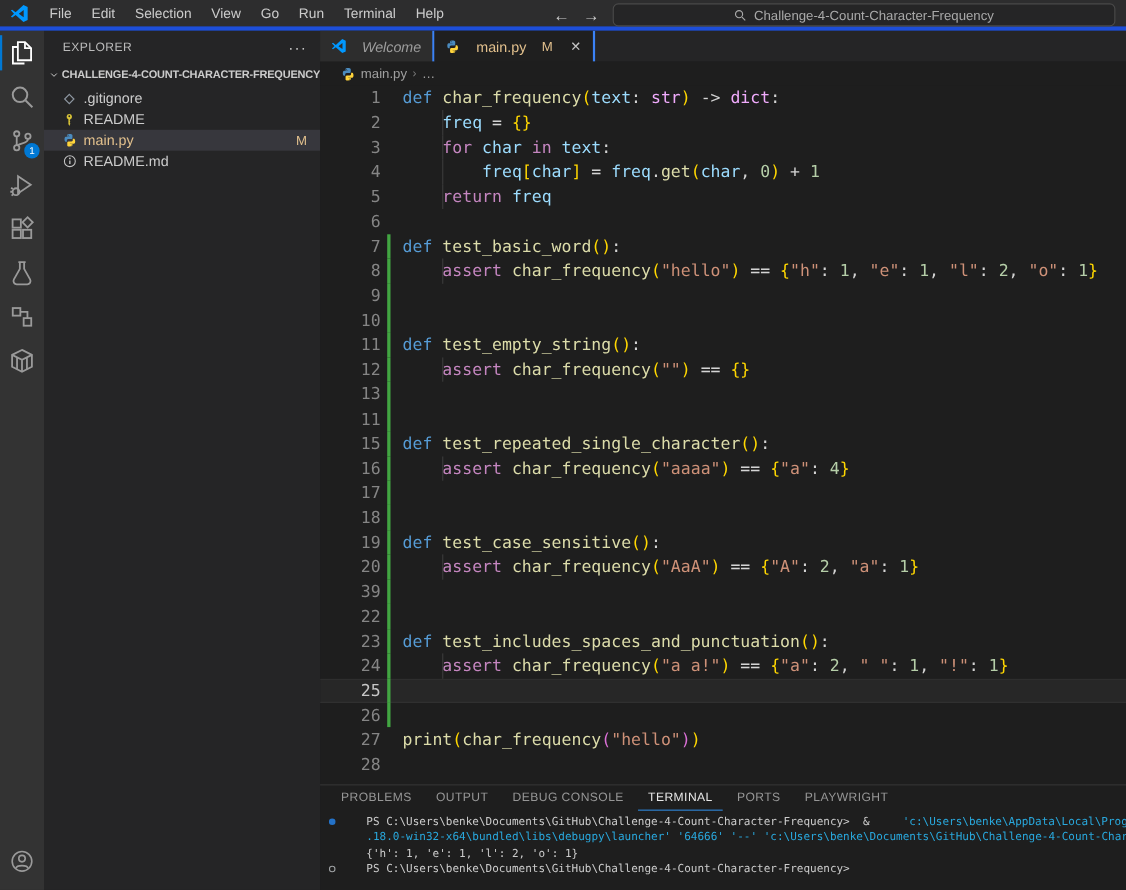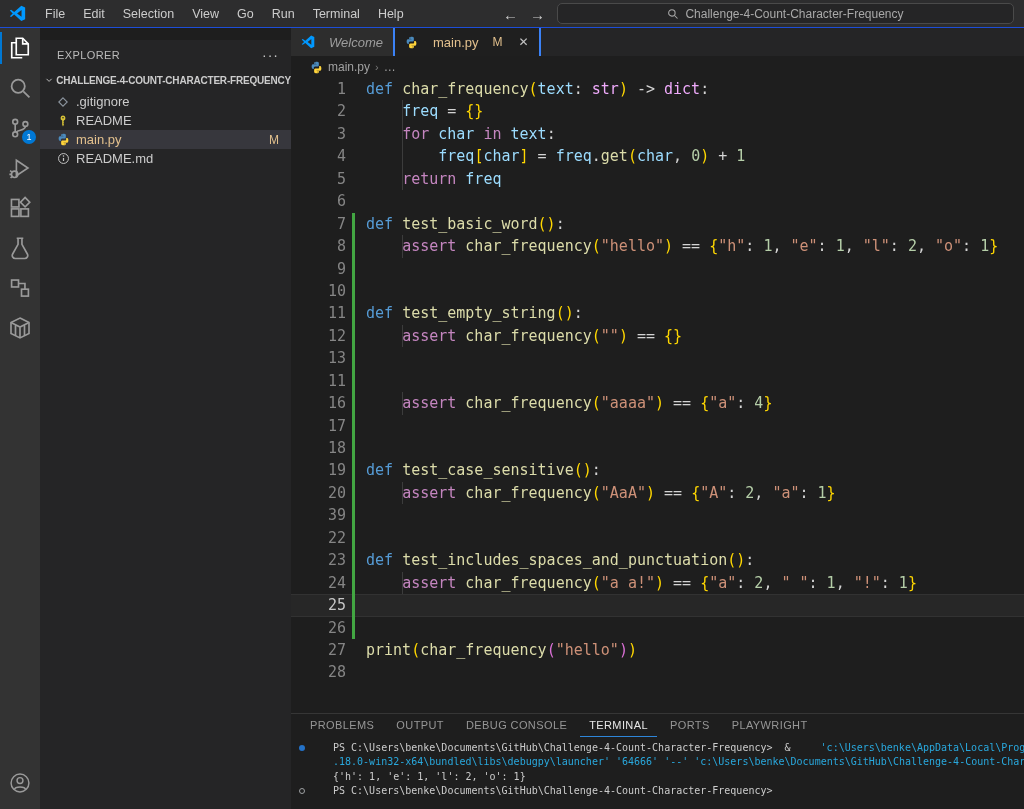--- a/index.html
+++ b/index.html
@@ -2,21 +2,21 @@
 <html><head>
 <meta charset="utf-8">
 <style>
   * { margin:0; padding:0; box-sizing:border-box; }
   html,body { width:1024px; height:809px; overflow:hidden; background:#1e1e1e;
               font-family:"Liberation Sans", sans-serif; }
   .app { position:relative; width:1024px; height:809px; background:#1e1e1e; }
 
   
   .titlebar { position:absolute; left:0; top:0; right:0; height:28px; background:#2d2d2e;
-              display:flex; align-items:center; border-bottom:1px solid #1d4ed8; }
+              display:flex; align-items:center; border-bottom:4px solid #1d4ed8; }
   .tb-logo { width:18px; height:18px; margin:0 9px 0 9px; display:flex; align-items:center; }
   .menubar { display:flex; align-items:center; height:100%; }
   .menu-item { color:#cccccc; font-size:12.5px; padding:0 9px; height:100%;
                display:flex; align-items:center; cursor:default; }
   .nav-arrows { position:absolute; left:503px; top:0; height:28px; display:flex; align-items:center; gap:12px;
                 color:#cccccc; font-size:15px; }
   .searchbox { position:absolute; left:557px; right:10px; top:3px; height:21px;
                background:#252526; border:1px solid #4a4a4a; border-radius:5px;
                display:flex; align-items:center; justify-content:center; gap:6px;
                color:#a9a9a9; font-size:12px; }
@@ -27,21 +27,21 @@
   .act-item { position:relative; width:40px; height:40px; display:flex; align-items:center; justify-content:center; }
   .act-item.active::before { content:""; position:absolute; left:0; top:4px; bottom:4px; width:2px; background:#0078d4; }
   .act-item svg { stroke:#9a9a9a; }
   .act-item.active svg { stroke:#ffffff; }
   .act-badge { position:absolute; right:4px; bottom:4px; min-width:14px; height:14px; border-radius:7px;
                background:#0078d4; color:#ffffff; font-size:9px; display:flex; align-items:center;
                justify-content:center; padding:0 2px; }
   .act-bottom { position:absolute; left:0; bottom:6px; width:40px; }
 
   
-  .sidebar { position:absolute; left:40px; top:28px; bottom:0; width:251px; background:#252526;margin-top:12px; }
+  .sidebar { position:absolute; left:40px; top:28px; bottom:0; width:251px; background:#252526; }
   .sb-header { height:30px; display:flex; align-items:center; padding:0 12px 0 17px; }
   .sb-title { color:#bbbbbb; font-size:11px; letter-spacing:.4px; flex:1; }
   .sb-more { color:#c5c5c5; font-size:14px; letter-spacing:1px; cursor:pointer; }
   .sb-folder { height:20px; display:flex; align-items:center; gap:2px; padding-left:4px;
                color:#cccccc; font-size:10px; font-weight:bold; letter-spacing:-0.2px;
                white-space:nowrap; overflow:hidden; }
   .sb-files { margin-top:2px; }
   .file-row { height:19px; display:flex; align-items:center; gap:6px; padding:0 12px 0 16px;
               color:#cccccc; font-size:13px; cursor:pointer; }
   .file-row.selected { background:#37373d; }
@@ -290,20 +290,21 @@
         <div class="cline"><span class="ln">5</span><span class="mark"></span><span class="guide"></span><span class="txt"><span class="tk-pl">    </span><span class="tk-ct">return</span><span class="tk-pl"> </span><span class="tk-vr">freq</span></span></div>
         <div class="cline"><span class="ln">6</span><span class="mark"></span><span class="txt"></span></div>
         <div class="cline added"><span class="ln">7</span><span class="mark"></span><span class="txt"><span class="tk-kw">def</span><span class="tk-pl"> </span><span class="tk-fn">test_basic_word</span><span class="tk-b1">()</span><span class="tk-pl">:</span></span></div>
         <div class="cline added"><span class="ln">8</span><span class="mark"></span><span class="guide"></span><span class="txt"><span class="tk-pl">    </span><span class="tk-ct">assert</span><span class="tk-pl"> </span><span class="tk-fn">char_frequency</span><span class="tk-b1">(</span><span class="tk-st">"hello"</span><span class="tk-b1">)</span><span class="tk-pl"> == </span><span class="tk-b1">{</span><span class="tk-st">"h"</span><span class="tk-pl">: </span><span class="tk-nm">1</span><span class="tk-pl">, </span><span class="tk-st">"e"</span><span class="tk-pl">: </span><span class="tk-nm">1</span><span class="tk-pl">, </span><span class="tk-st">"l"</span><span class="tk-pl">: </span><span class="tk-nm">2</span><span class="tk-pl">, </span><span class="tk-st">"o"</span><span class="tk-pl">: </span><span class="tk-nm">1</span><span class="tk-b1">}</span></span></div>
         <div class="cline added"><span class="ln">9</span><span class="mark"></span><span class="txt"></span></div>
         <div class="cline added"><span class="ln">10</span><span class="mark"></span><span class="txt"></span></div>
         <div class="cline added"><span class="ln">11</span><span class="mark"></span><span class="txt"><span class="tk-kw">def</span><span class="tk-pl"> </span><span class="tk-fn">test_empty_string</span><span class="tk-b1">()</span><span class="tk-pl">:</span></span></div>
         <div class="cline added"><span class="ln">12</span><span class="mark"></span><span class="guide"></span><span class="txt"><span class="tk-pl">    </span><span class="tk-ct">assert</span><span class="tk-pl"> </span><span class="tk-fn">char_frequency</span><span class="tk-b1">(</span><span class="tk-st">""</span><span class="tk-b1">)</span><span class="tk-pl"> == </span><span class="tk-b1">{}</span></span></div>
         <div class="cline added"><span class="ln">13</span><span class="mark"></span><span class="txt"></span></div>
         <div class="cline added"><span class="ln">11</span><span class="mark"></span><span class="txt"></span></div>
+        <div class="cline added"><span class="ln">15</span><span class="mark"></span><span class="txt"><span class="tk-kw">def</span><span class="tk-pl"> </span><span class="tk-fn">test_repeated_single_character</span><span class="tk-b1">()</span><span class="tk-pl">:</span></span></div>
         <div class="cline added"><span class="ln">16</span><span class="mark"></span><span class="guide"></span><span class="txt"><span class="tk-pl">    </span><span class="tk-ct">assert</span><span class="tk-pl"> </span><span class="tk-fn">char_frequency</span><span class="tk-b1">(</span><span class="tk-st">"aaaa"</span><span class="tk-b1">)</span><span class="tk-pl"> == </span><span class="tk-b1">{</span><span class="tk-st">"a"</span><span class="tk-pl">: </span><span class="tk-nm">4</span><span class="tk-b1">}</span></span></div>
         <div class="cline added"><span class="ln">17</span><span class="mark"></span><span class="txt"></span></div>
         <div class="cline added"><span class="ln">18</span><span class="mark"></span><span class="txt"></span></div>
         <div class="cline added"><span class="ln">19</span><span class="mark"></span><span class="txt"><span class="tk-kw">def</span><span class="tk-pl"> </span><span class="tk-fn">test_case_sensitive</span><span class="tk-b1">()</span><span class="tk-pl">:</span></span></div>
         <div class="cline added"><span class="ln">20</span><span class="mark"></span><span class="guide"></span><span class="txt"><span class="tk-pl">    </span><span class="tk-ct">assert</span><span class="tk-pl"> </span><span class="tk-fn">char_frequency</span><span class="tk-b1">(</span><span class="tk-st">"AaA"</span><span class="tk-b1">)</span><span class="tk-pl"> == </span><span class="tk-b1">{</span><span class="tk-st">"A"</span><span class="tk-pl">: </span><span class="tk-nm">2</span><span class="tk-pl">, </span><span class="tk-st">"a"</span><span class="tk-pl">: </span><span class="tk-nm">1</span><span class="tk-b1">}</span></span></div>
         <div class="cline added"><span class="ln">39</span><span class="mark"></span><span class="txt"></span></div>
         <div class="cline added"><span class="ln">22</span><span class="mark"></span><span class="txt"></span></div>
         <div class="cline added"><span class="ln">23</span><span class="mark"></span><span class="txt"><span class="tk-kw">def</span><span class="tk-pl"> </span><span class="tk-fn">test_includes_spaces_and_punctuation</span><span class="tk-b1">()</span><span class="tk-pl">:</span></span></div>
         <div class="cline added"><span class="ln">24</span><span class="mark"></span><span class="guide"></span><span class="txt"><span class="tk-pl">    </span><span class="tk-ct">assert</span><span class="tk-pl"> </span><span class="tk-fn">char_frequency</span><span class="tk-b1">(</span><span class="tk-st">"a a!"</span><span class="tk-b1">)</span><span class="tk-pl"> == </span><span class="tk-b1">{</span><span class="tk-st">"a"</span><span class="tk-pl">: </span><span class="tk-nm">2</span><span class="tk-pl">, </span><span class="tk-st">" "</span><span class="tk-pl">: </span><span class="tk-nm">1</span><span class="tk-pl">, </span><span class="tk-st">"!"</span><span class="tk-pl">: </span><span class="tk-nm">1</span><span class="tk-b1">}</span></span></div>
         <div class="cline added current"><span class="ln">25</span><span class="mark"></span><span class="txt"></span></div>

